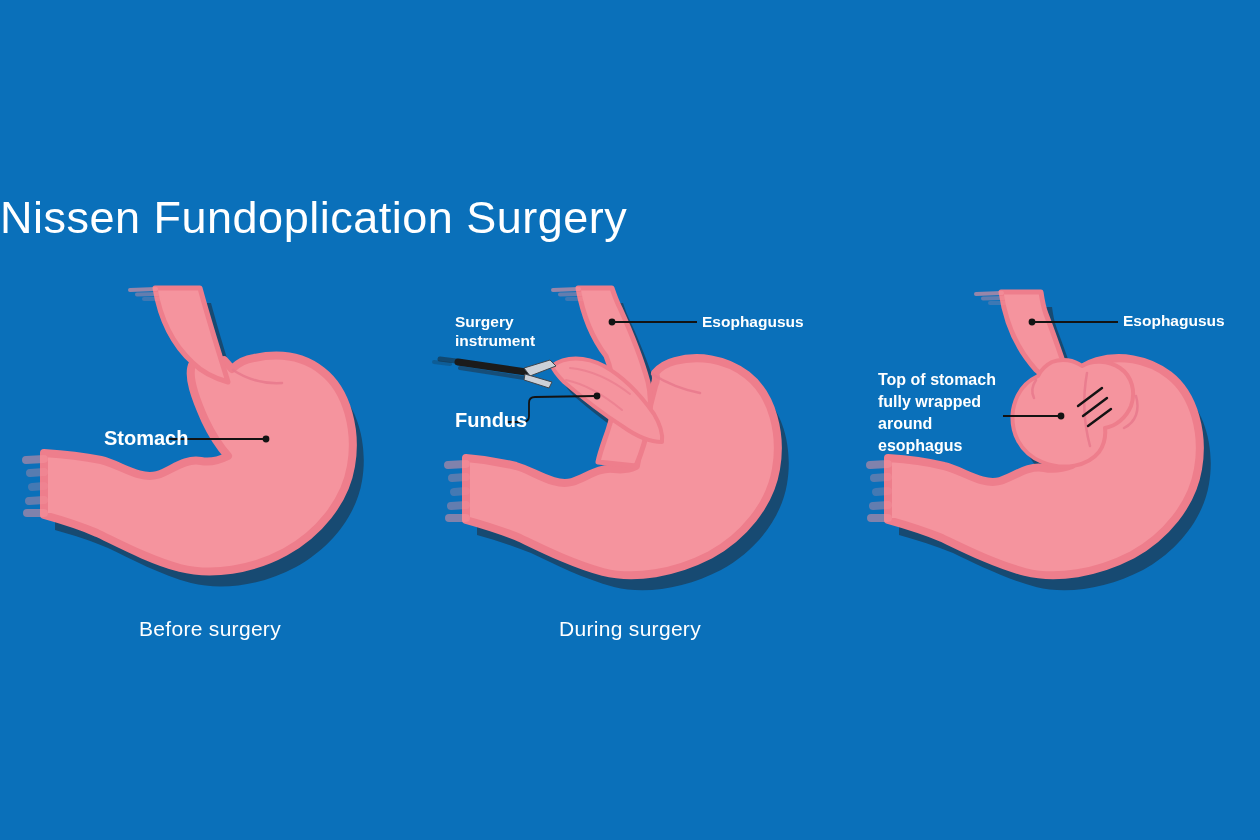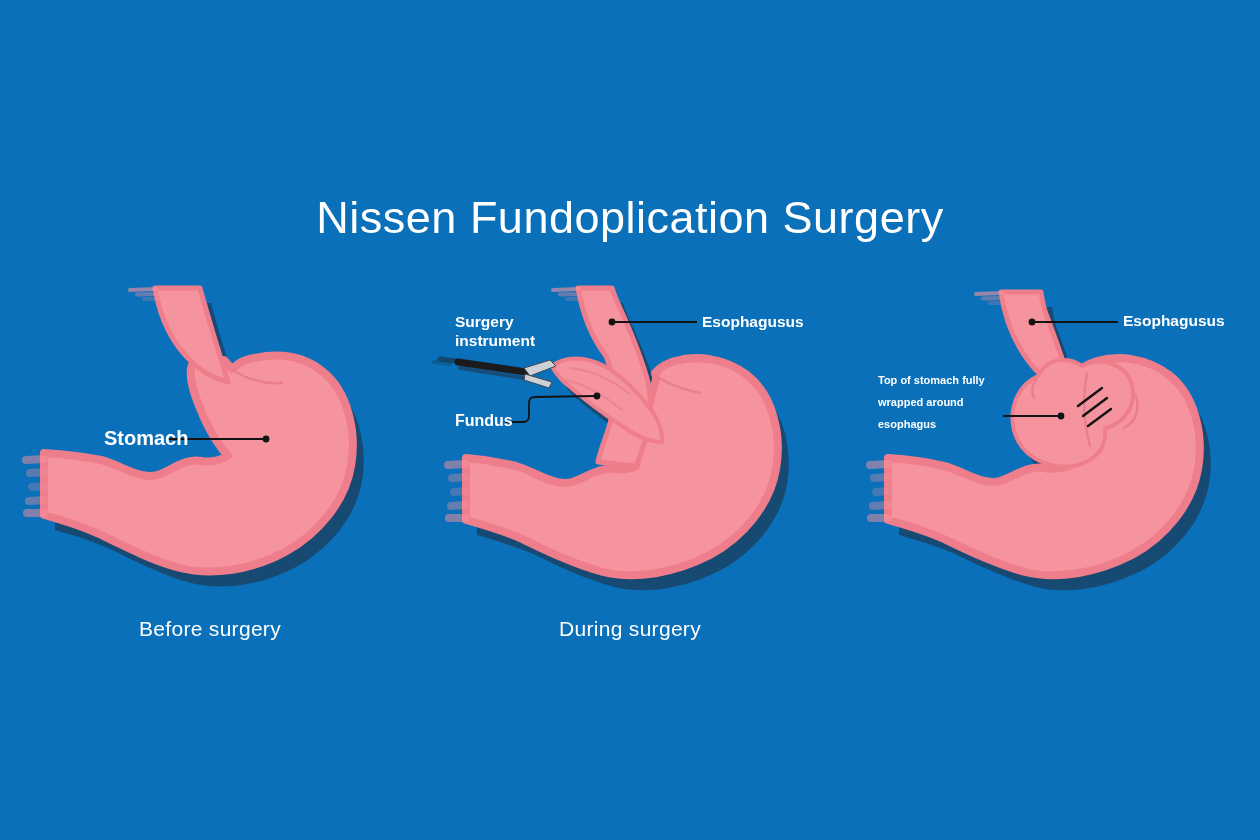--- a/index.html
+++ b/index.html
@@ -5,21 +5,20 @@
   html,body{margin:0;padding:0;}
   .canvas{
     position:relative;
     width:1260px;height:840px;
     background:var(--background);
     overflow:hidden;
     font-family:"Liberation Sans","DejaVu Sans",sans-serif;
   }
   .title{
     position:absolute;left:0;top:192px;width:1260px;
-    text-align:center;
     color:var(--text);
     font-size:45px;font-weight:400;letter-spacing:.5px;
   }
   .panel-svg{position:absolute;width:420px;height:360px;}
   .caption{
     position:absolute;top:617px;width:420px;text-align:center;
     color:var(--text);font-size:21px;font-weight:400;letter-spacing:.3px;
   }
   .label{
     position:absolute;color:var(--text);font-weight:600;line-height:19px;
@@ -174,21 +173,21 @@
     <line class="leader" x1="278" y1="52" x2="192" y2="52"></line>
     <circle class="dot" cx="192" cy="52" r="3.4"></circle>
     <line class="leader" x1="163" y1="146" x2="221" y2="146"></line>
     <circle class="dot" cx="221" cy="146" r="3.4"></circle>
   </svg>
 
   <div class="label" style="left:104px;top:429px;font-size:20px">Stomach</div>
 
   <div class="label" style="left:455px;top:312px;width:95px;font-size:15.5px">Surgery instrument</div>
   <div class="label" style="left:702px;top:312px;font-size:15.5px">Esophagusus</div>
-  <div class="label" style="left:455px;top:411px;font-size:16px">Fundus</div>
+  <div class="label" style="left:455px;top:411px;font-size:20px">Fundus</div>
 
   <div class="label" style="left:1123px;top:311px;font-size:15.5px">Esophagusus</div>
-  <div class="label" style="left:878px;top:369px;width:140px;font-size:11px;line-height:22px">Top of stomach fully wrapped around esophagus</div>
+  <div class="label" style="left:878px;top:369px;width:140px;font-size:16px;line-height:22px">Top of stomach fully wrapped around esophagus</div>
 
   <div class="caption" style="left:0">Before surgery</div>
   <div class="caption" style="left:420px">During surgery</div>
 
 </div>
 
 </body></html>

